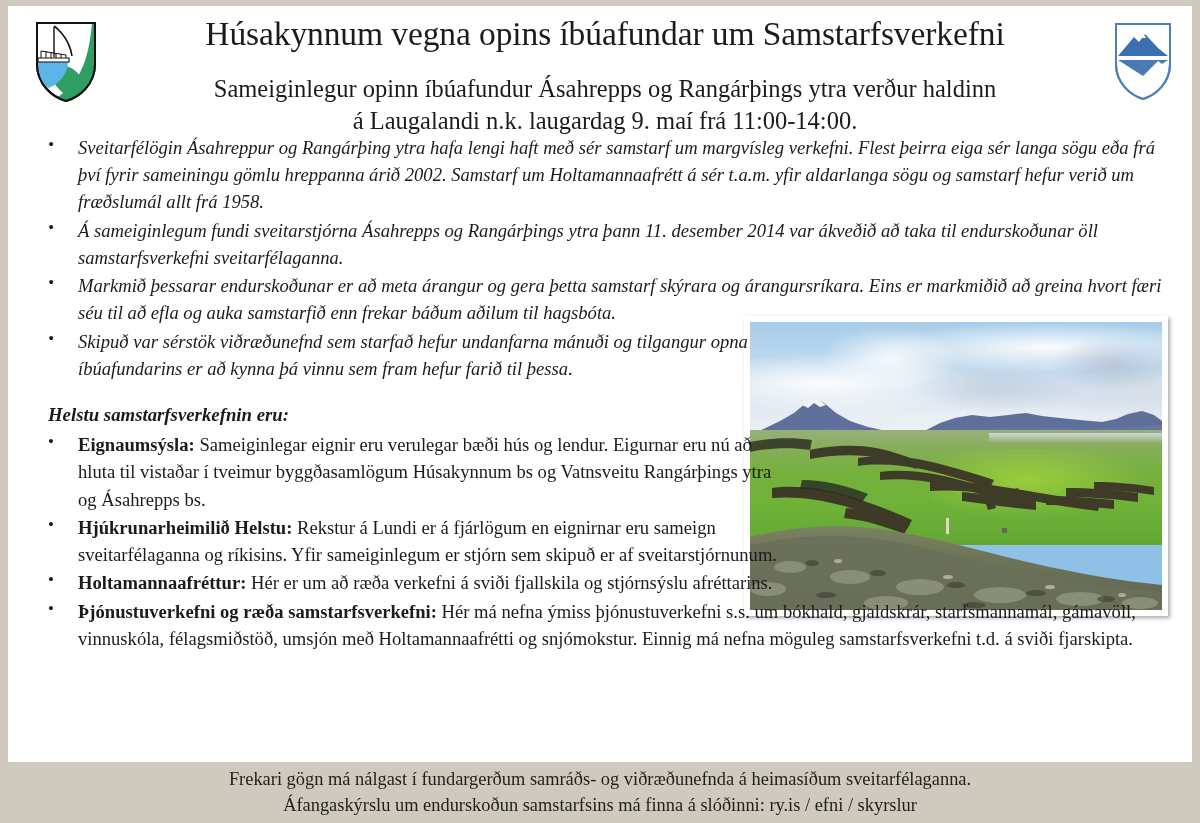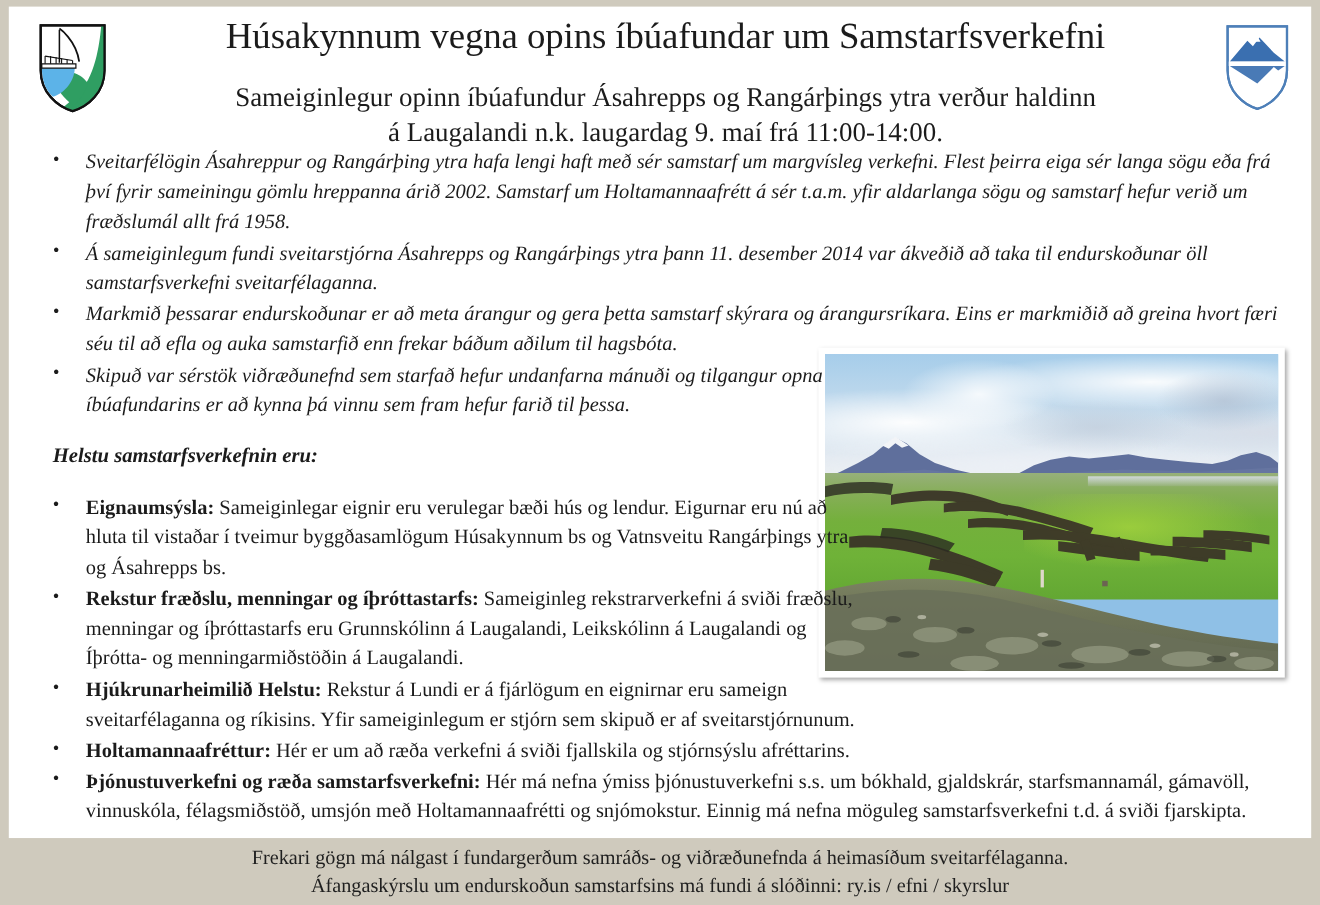--- a/index.html
+++ b/index.html
@@ -104,21 +104,21 @@
     max-width: 1140px;
     font-style: italic;
   }
   b, .lbl {
     font-weight: bold;
   }
   .section-head {
     font-style: italic;
     font-weight: bold;
     font-size: 18.8px;
-    margin: 22px 0 22px 14px;
+    margin: 22px 0 5px 14px;
     color: #1b1b1b;
   }
   .short-line { max-width: 700px; }
 
   
   .photo-frame {
     position: absolute;
     left: 736px;
     top: 310px;
     width: 424px;
@@ -338,34 +338,31 @@
         <li class="short-line">Skipuð var sérstök viðræðunefnd sem starfað hefur undanfarna mánuði og tilgangur opna íbúafundarins er að kynna þá vinnu sem fram hefur farið til þessa.</li>
       </ul>
 
       <div class="section-head">Helstu samstarfsverkefnin eru:</div>
 
       <ul class="blist">
         <li class="short-line">
           <span class="lbl">Eignaumsýsla:</span><span> Sameiginlegar eignir eru verulegar bæði hús og lendur. Eigurnar eru nú að hluta til vistaðar í tveimur byggðasamlögum Húsakynnum bs og Vatnsveitu Rangárþings ytra og Ásahrepps bs.</span>
         </li>
         <li class="short-line">
-          <span class="lbl">Rekstur fræðslu, menningar og íþróttastarfs:</span><span> Sameiginleg rekstrarverkefni á sviði fræðslu, menningar og íþróttastarfs eru Grunnskólinn á Laugalandi, Leikskólinn á Laugalandi og Íþrótta- og menningarmiðstöðin á Laugalandi.</span>
-        </li>
-        <li class="short-line">
           <span class="lbl">Hjúkrunarheimilið Helstu:</span><span> Rekstur á Lundi er á fjárlögum en eignirnar eru sameign sveitarfélaganna og ríkisins. Yfir sameiginlegum er stjórn sem skipuð er af sveitarstjórnunum.</span>
         </li>
         <li>
           <span class="lbl">Holtamannaafréttur:</span><span> Hér er um að ræða verkefni á sviði fjallskila og stjórnsýslu afréttarins.</span>
         </li>
         <li>
           <span class="lbl">Þjónustuverkefni og ræða samstarfsverkefni:</span><span> Hér má nefna ýmiss þjónustuverkefni s.s. um bókhald, gjaldskrár, starfsmannamál, gámavöll, vinnuskóla, félagsmiðstöð, umsjón með Holtamannaafrétti og snjómokstur. Einnig má nefna möguleg samstarfsverkefni t.d. á sviði fjarskipta.</span>
         </li>
       </ul>
 
     </div>
 
   </div>
 
   <div class="footer">
     <div class="footer-line">Frekari gögn má nálgast í fundargerðum samráðs- og viðræðunefnda á heimasíðum sveitarfélaganna.</div>
-    <div class="footer-line">Áfangaskýrslu um endurskoðun samstarfsins má fundi á slóðinni:  ry.is / efni / skyrslur</div>
+    <div class="footer-line">Áfangaskýrslu um endurskoðun samstarfsins má finna á slóðinni:  ry.is / efni / skyrslur</div>
   </div>
 </div>
 
 </body></html>

